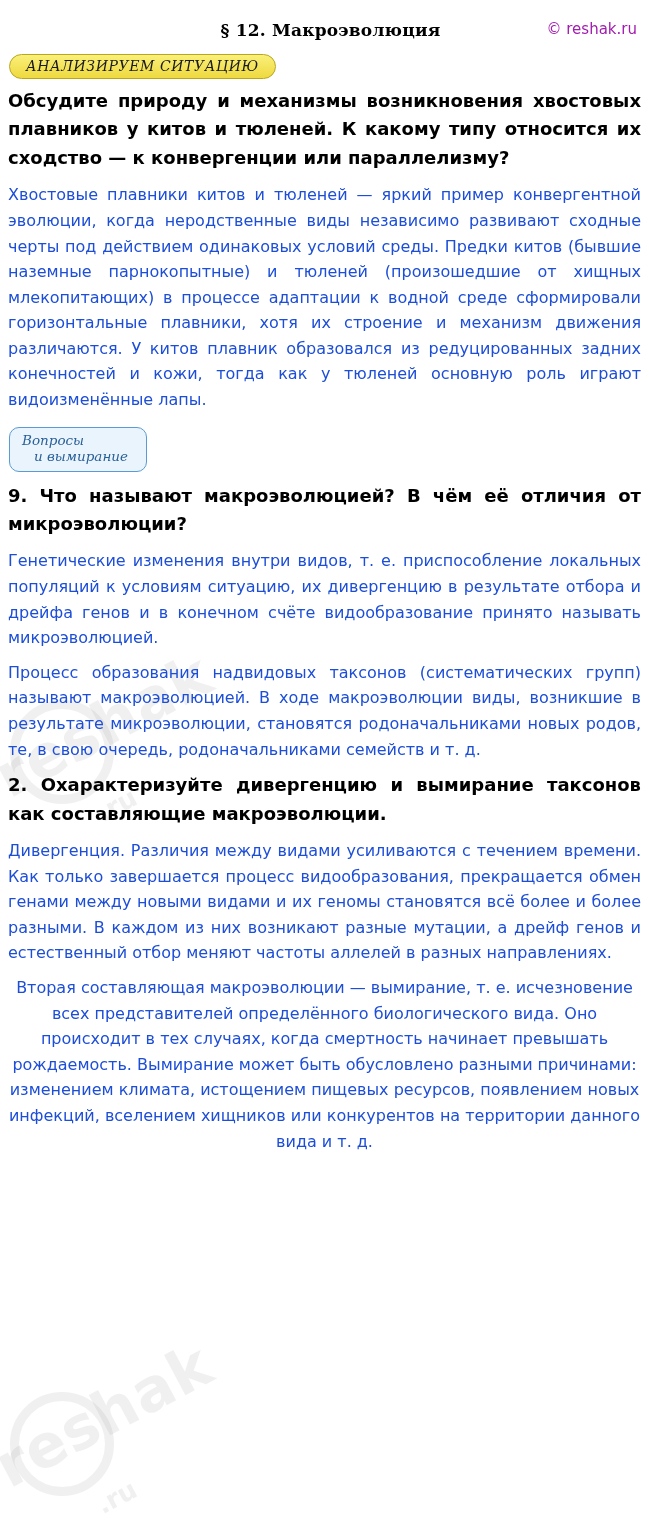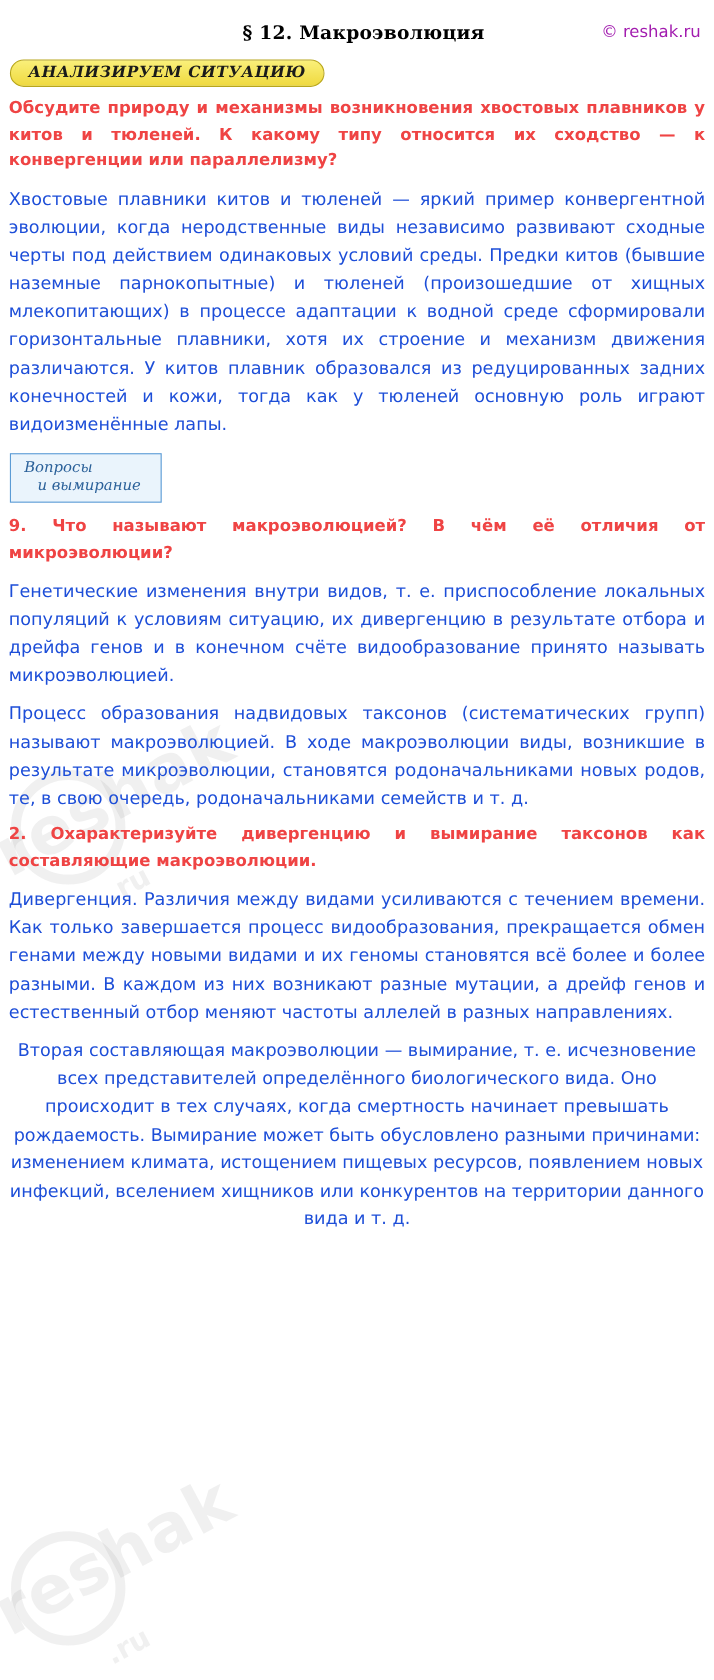--- a/index.html
+++ b/index.html
@@ -54,36 +54,36 @@
   }
   .banner {
     display: inline-block;
     background: #f5e45c;
     background: linear-gradient(#faf07a, #efd93f);
     border: 1.5px solid #b8a61c;
     border-radius: 14px;
     padding: 3px 16px 4px 16px;
     font-family: "DejaVu Serif", serif;
     font-style: italic;
-    font-weight: bold;
+    font-weight: normal;
     font-size: 14px;
     color: #1a1a1a;
     letter-spacing: 0.6px;
     text-transform: uppercase;
   }
   
   .q-bold {
     font-family: "DejaVu Sans", sans-serif;
     font-weight: bold;
-    font-size: 15px;
+    font-size: 18px;
     line-height: 1.58;
     text-align: justify;
     text-justify: inter-word;
     margin: 8px 2px 10px 2px;
-    color: #ef4444;
+    color: #000000;
   }
   .para {
     font-family: "DejaVu Sans", sans-serif;
     font-size: 16px;
     line-height: 1.6;
     text-align: justify;
     text-justify: inter-word;
     margin: 0 2px 9px 2px;
     color: #1d4ed8;
     hyphens: manual;
@@ -92,21 +92,21 @@
     text-align: center;
   }
   
   .bluebox-wrap {
     margin: 14px 0 10px 3px;
   }
   .bluebox {
     display: inline-block;
     background: #eaf4fc;
     border: 1.5px solid #5b9bd5;
-    border-radius: 0;
+    border-radius: 10px;
     padding: 5px 18px 6px 12px;
     font-family: "DejaVu Serif", serif;
     font-style: italic;
     font-size: 13.5px;
     line-height: 1.18;
     color: #2a6099;
   }
   .bluebox span {
     display: block;
   }

